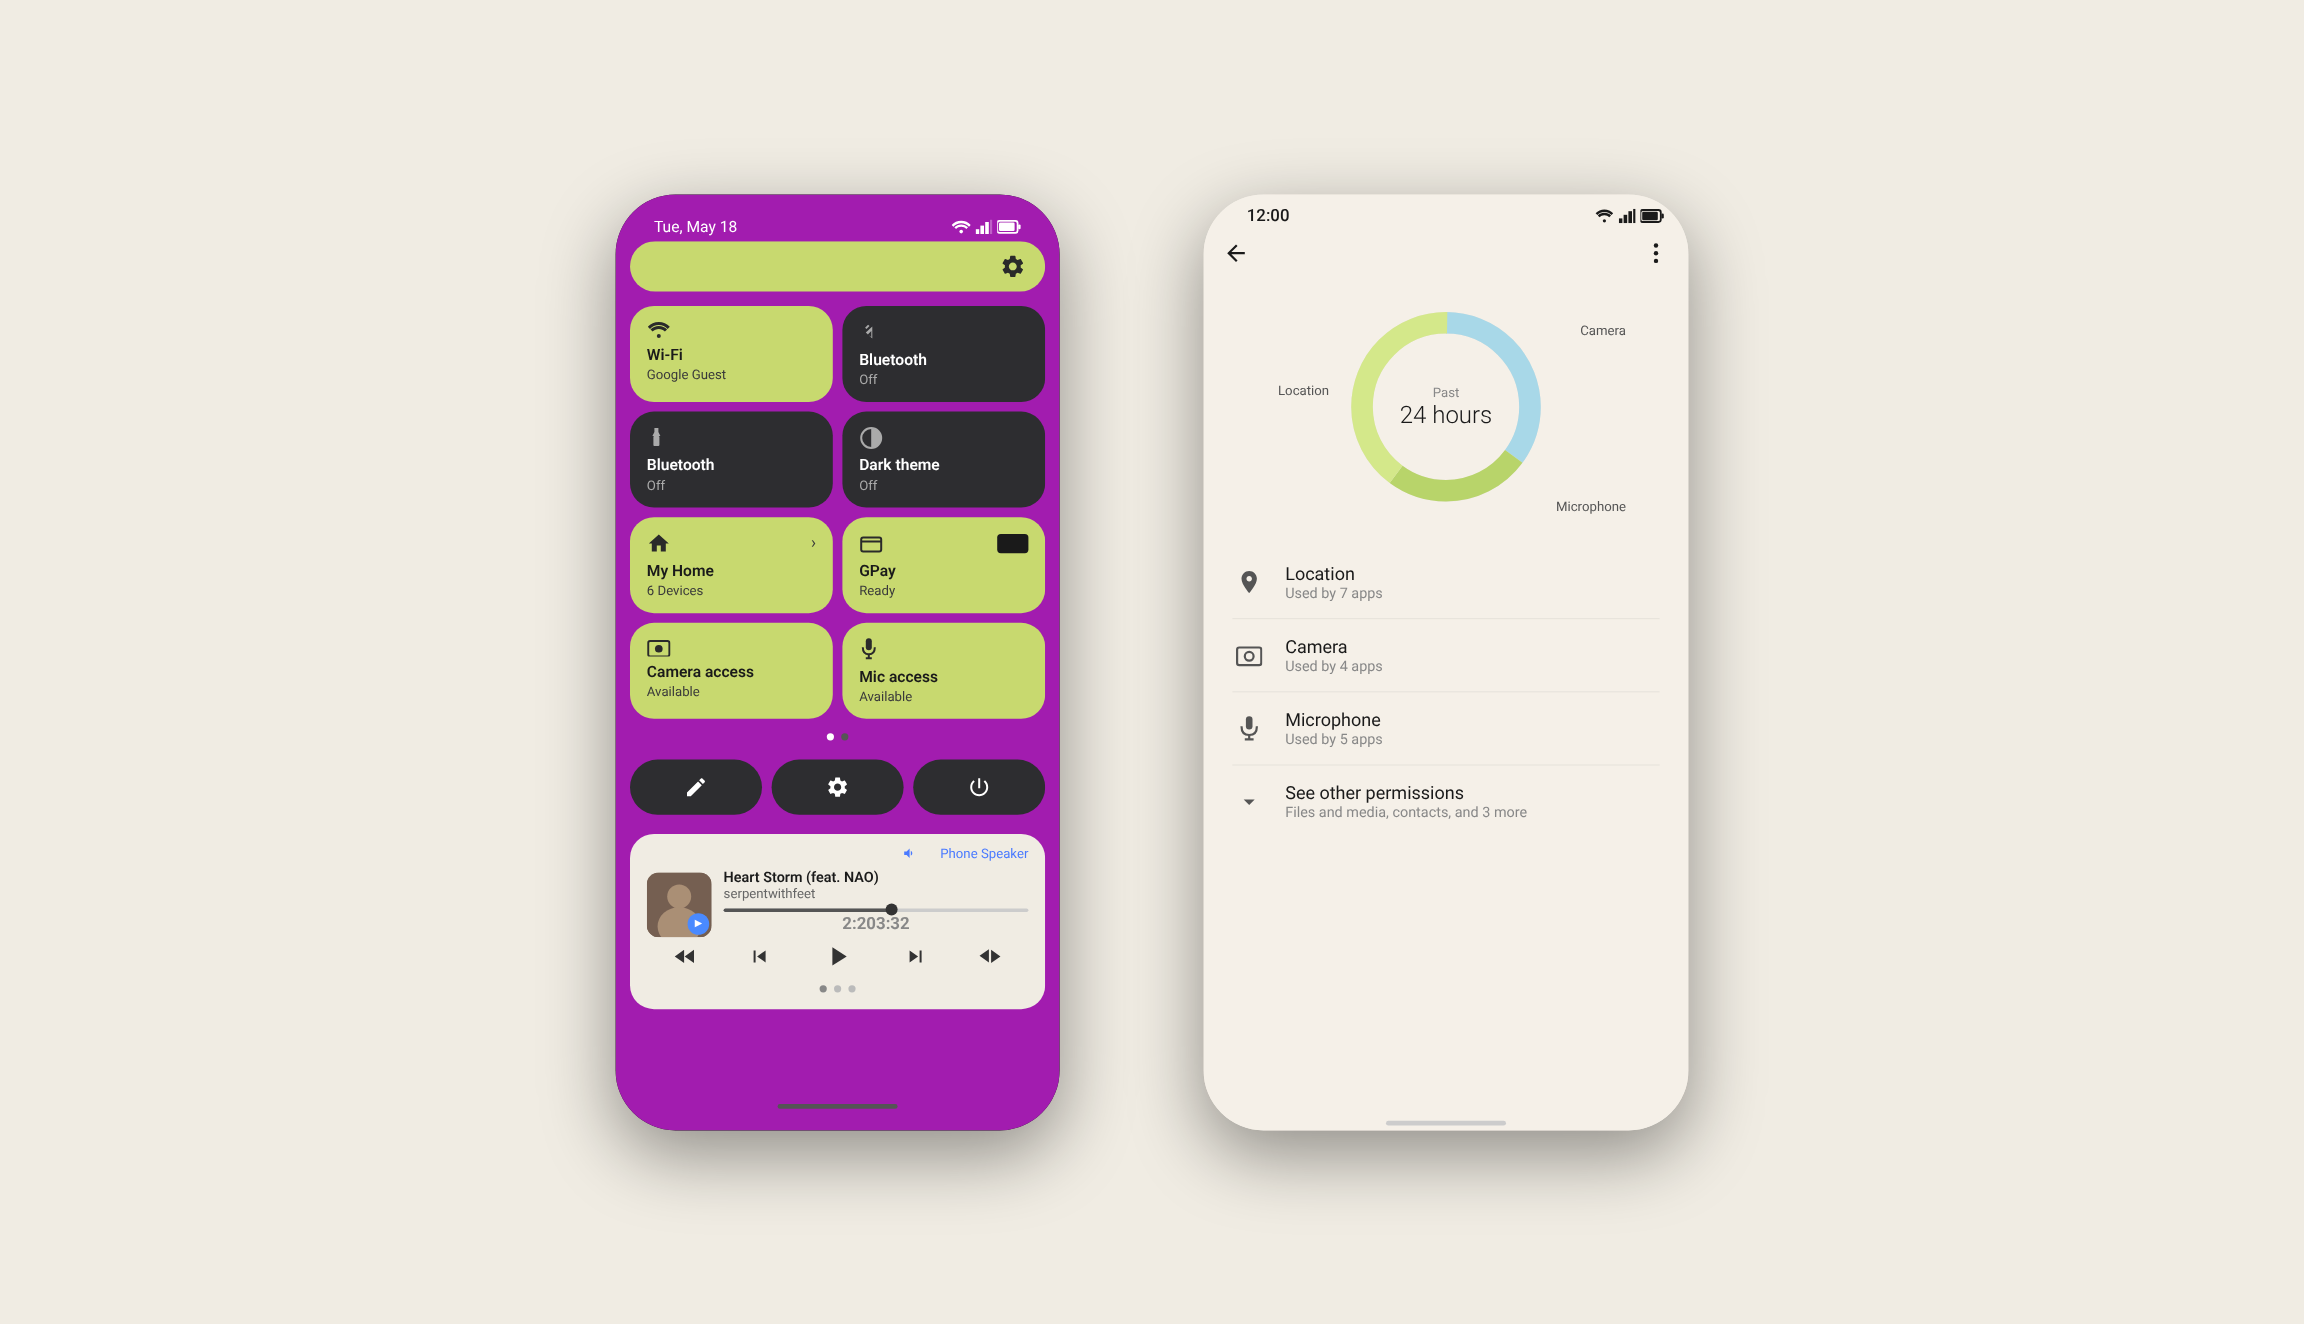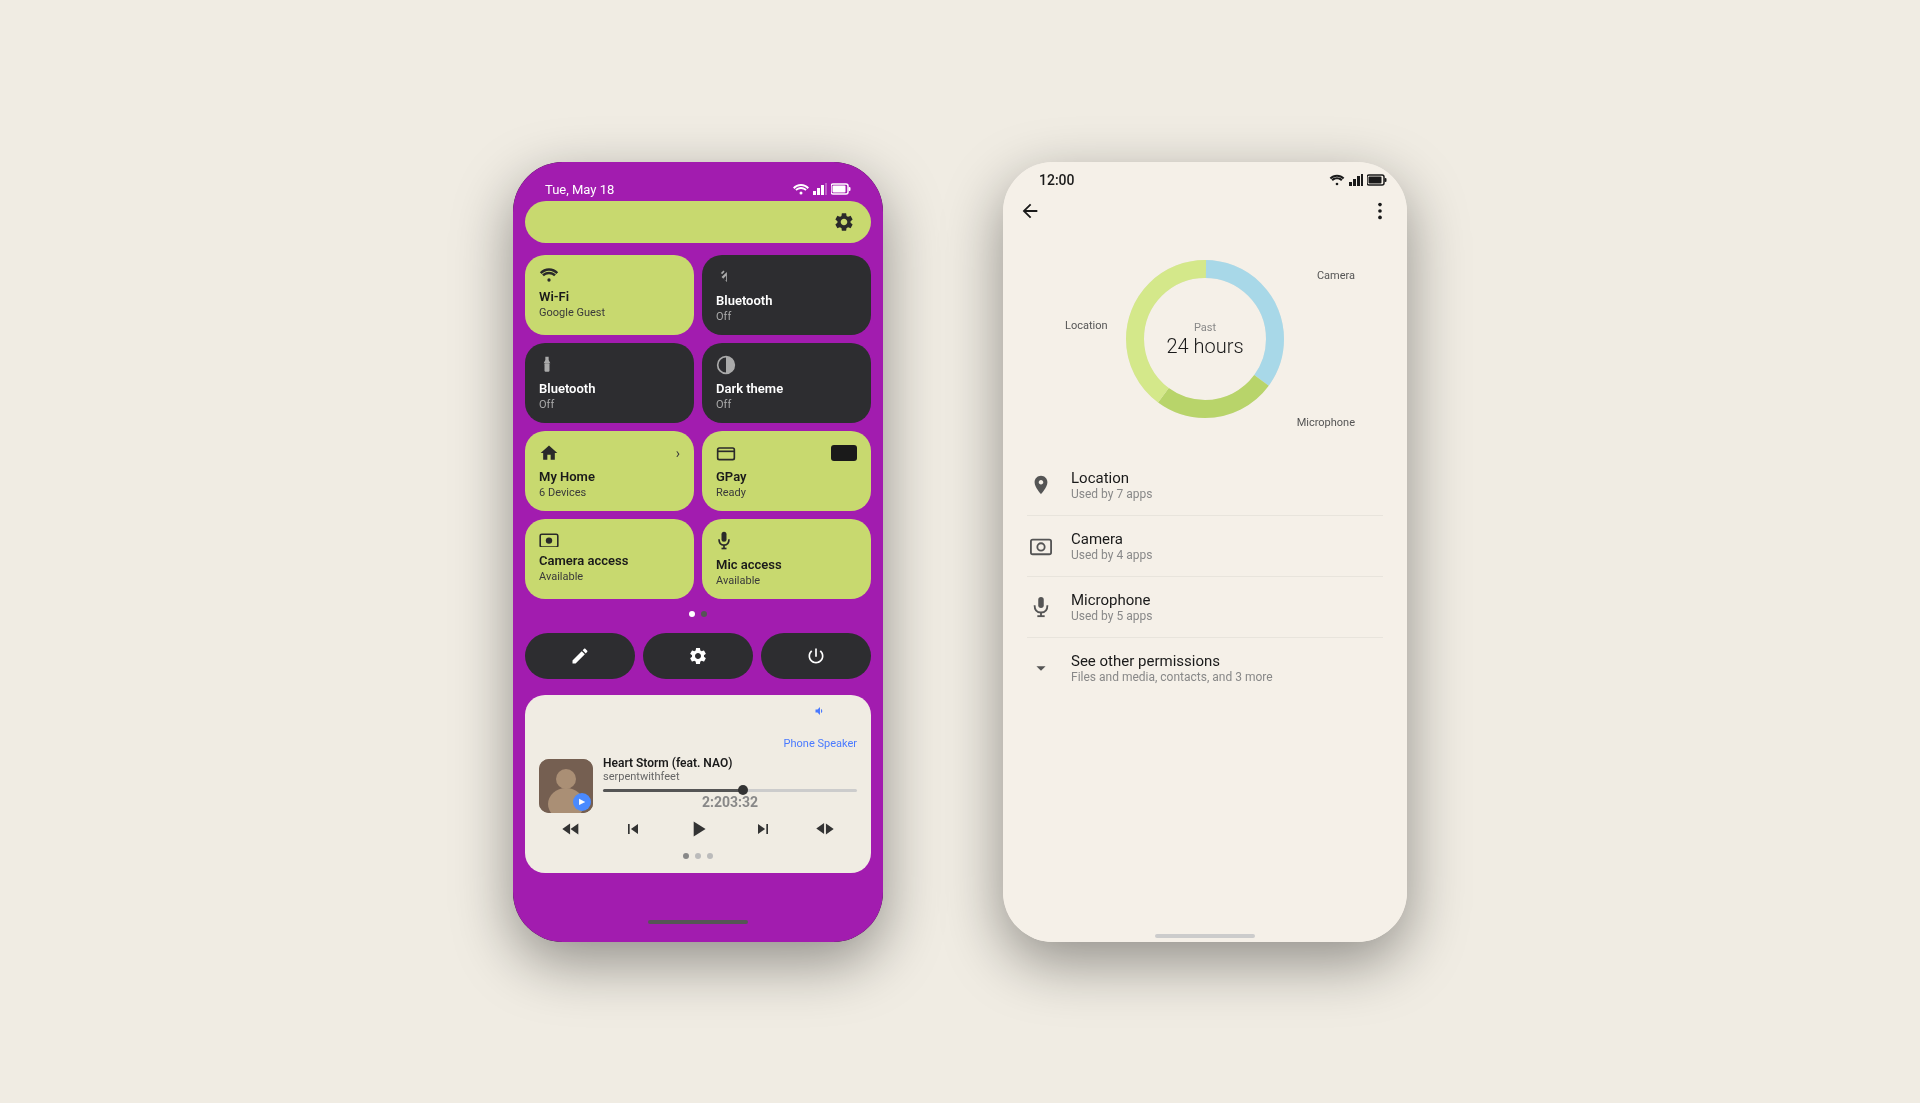--- a/index.html
+++ b/index.html
@@ -194,21 +194,20 @@
       margin-bottom: 6px;
     }
 
     .phone-speaker-badge {
       background: transparent;
       color: #4a7aff;
       font-size: 11px;
       display: flex;
       align-items: center;
       gap: 20px;
-      flex-direction: column;
     }
 
     .media-body {
       display: flex;
       align-items: center;
       gap: 10px;
     }
 
     .album-art {
       width: 54px;

